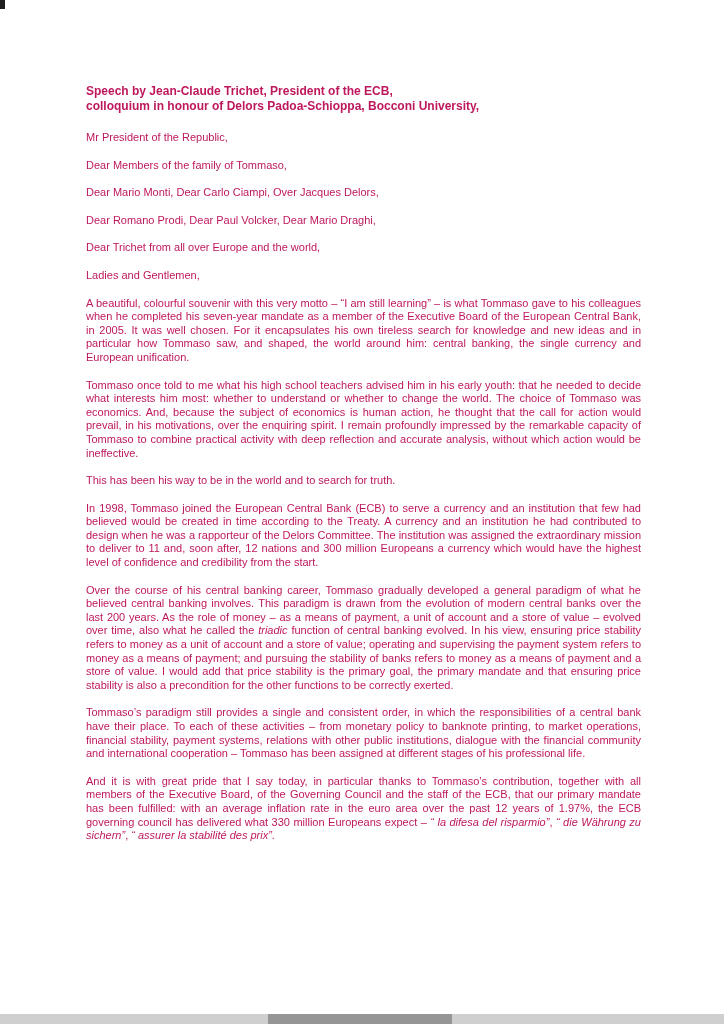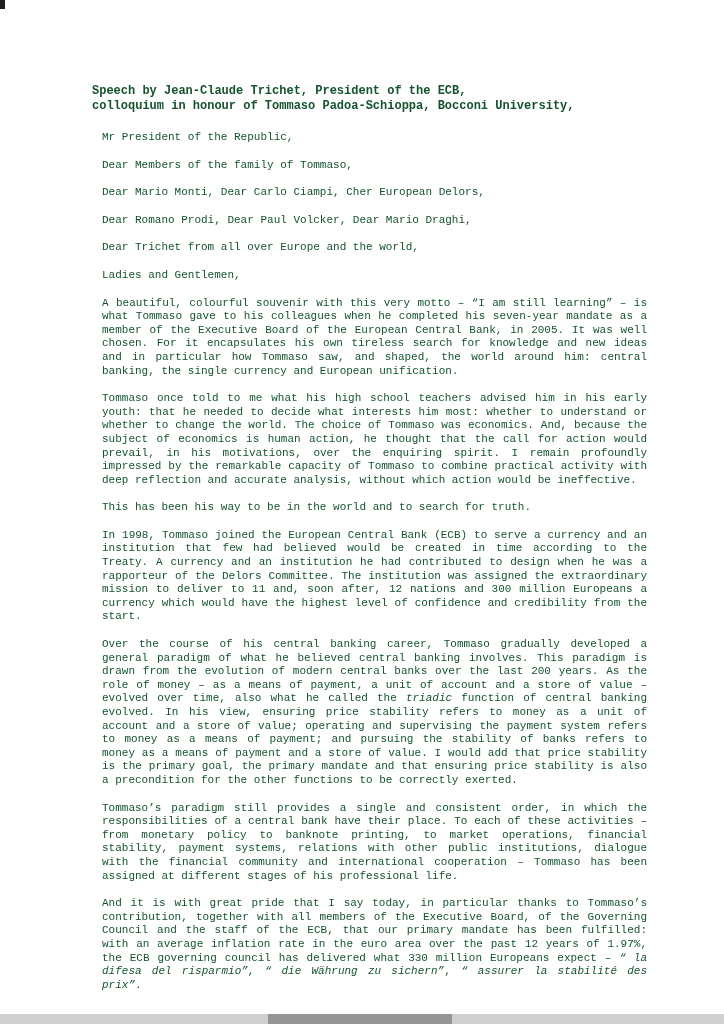--- a/index.html
+++ b/index.html
@@ -6,36 +6,35 @@
   body {
     width: 724px;
     height: 1024px;
     background: #ffffff;
     font-family: "Liberation Sans", sans-serif;
     position: relative;
     overflow: hidden;
   }
   .page-content {
     position: absolute;
-    left: 92px;
+    left: 86px;
     top: 84px;
     width: 555px;
-    color: #14532d;
-    font-family: Liberation Mono, monospace;
+    color: #be185d;
   }
   .doc-title {
     font-size: 12px;
     font-weight: bold;
     line-height: 15px;
     margin: 0 0 17px 0;
   }
   .para {
     font-size: 11px;
     line-height: 13.6px;
-    margin: 0 0 14px 10px;
+    margin: 0 0 14px 0;
   }
   .para.justify { text-align: justify; }
   .run-bold-italic { font-weight: bold; font-style: italic; }
   .run-italic { font-style: italic; }
   .scan-artifact {
     position: absolute;
     left: 0; top: 0;
     width: 5px; height: 9px;
     background: #1f1f1f;
   }
@@ -53,26 +52,26 @@
   }
 </style>
 </head>
 <body>
 
 <div class="scan-artifact"></div>
 
 <div class="page-content">
   <div class="doc-title">
     <div>Speech by Jean-Claude Trichet, President of the ECB,</div>
-    <div>colloquium in honour of Tommaso Padoa-Schioppa, Bocconi University,</div>
+    <div>colloquium in honour of Delors Padoa-Schioppa, Bocconi University,</div>
   </div>
   <div id="doc-body">
       <p class="para"><span>Mr President of the Republic,</span></p>
       <p class="para"><span>Dear Members of the family of Tommaso,</span></p>
-      <p class="para"><span>Dear Mario Monti, Dear Carlo Ciampi, Cher European Delors,</span></p>
+      <p class="para"><span>Dear Mario Monti, Dear Carlo Ciampi, Over Jacques Delors,</span></p>
       <p class="para"><span>Dear Romano Prodi, Dear Paul Volcker, Dear Mario Draghi,</span></p>
       <p class="para"><span>Dear Trichet from all over Europe and the world,</span></p>
       <p class="para"><span>Ladies and Gentlemen,</span></p>
       <p class="para justify"><span>A beautiful, colourful souvenir with this very motto – “I am still learning” – is what Tommaso gave to his colleagues when he completed his seven-year mandate as a member of the Executive Board of the European Central Bank, in 2005. It was well chosen. For it encapsulates his own tireless search for knowledge and new ideas and in particular how Tommaso saw, and shaped, the world around him: central banking, the single currency and European unification.</span></p>
       <p class="para justify"><span>Tommaso once told to me what his high school teachers advised him in his early youth: that he needed to decide what interests him most: whether to understand or whether to change the world. The choice of Tommaso was economics. And, because the subject of economics is human action, he thought that the call for action would prevail, in his motivations, over the enquiring spirit. I remain profoundly impressed by the remarkable capacity of Tommaso to combine practical activity with deep reflection and accurate analysis, without which action would be ineffective.</span></p>
       <p class="para"><span>This has been his way to be in the world and to search for truth.</span></p>
       <p class="para justify"><span>In 1998, Tommaso joined the European Central Bank (ECB) to serve a currency and an institution that few had believed would be created in time according to the Treaty. A currency and an institution he had contributed to design when he was a rapporteur of the Delors Committee. The institution was assigned the extraordinary mission to deliver to 11 and, soon after, 12 nations and 300 million Europeans a currency which would have the highest level of confidence and credibility from the start.</span></p>
       <p class="para justify"><span>Over the course of his central banking career, Tommaso gradually developed a general paradigm of what he believed central banking involves. This paradigm is drawn from the evolution of modern central banks over the last 200 years. As the role of money – as a means of payment, a unit of account and a store of value – evolved over time, also what he called the </span><span class="run-italic">triadic</span><span> function of central banking evolved. In his view, ensuring price stability refers to money as a unit of account and a store of value; operating and supervising the payment system refers to money as a means of payment; and pursuing the stability of banks refers to money as a means of payment and a store of value. I would add that price stability is the primary goal, the primary mandate and that ensuring price stability is also a precondition for the other functions to be correctly exerted.</span></p>
       <p class="para justify"><span>Tommaso’s paradigm still provides a single and consistent order, in which the responsibilities of a central bank have their place. To each of these activities – from monetary policy to banknote printing, to market operations, financial stability, payment systems, relations with other public institutions, dialogue with the financial community and international cooperation – Tommaso has been assigned at different stages of his professional life.</span></p>
       <p class="para justify"><span>And it is with great pride that I say today, in particular thanks to Tommaso’s contribution, together with all members of the Executive Board, of the Governing Council and the staff of the ECB, that our primary mandate has been fulfilled: with an average inflation rate in the euro area over the past 12 years of 1.97%, the ECB governing council has delivered what 330 million Europeans expect – </span><span class="run-italic">“ la difesa del risparmio”</span><span>, </span><span class="run-italic">“ die Währung zu sichern”</span><span>, </span><span class="run-italic">“ assurer la stabilité des prix”</span><span>.</span></p>

